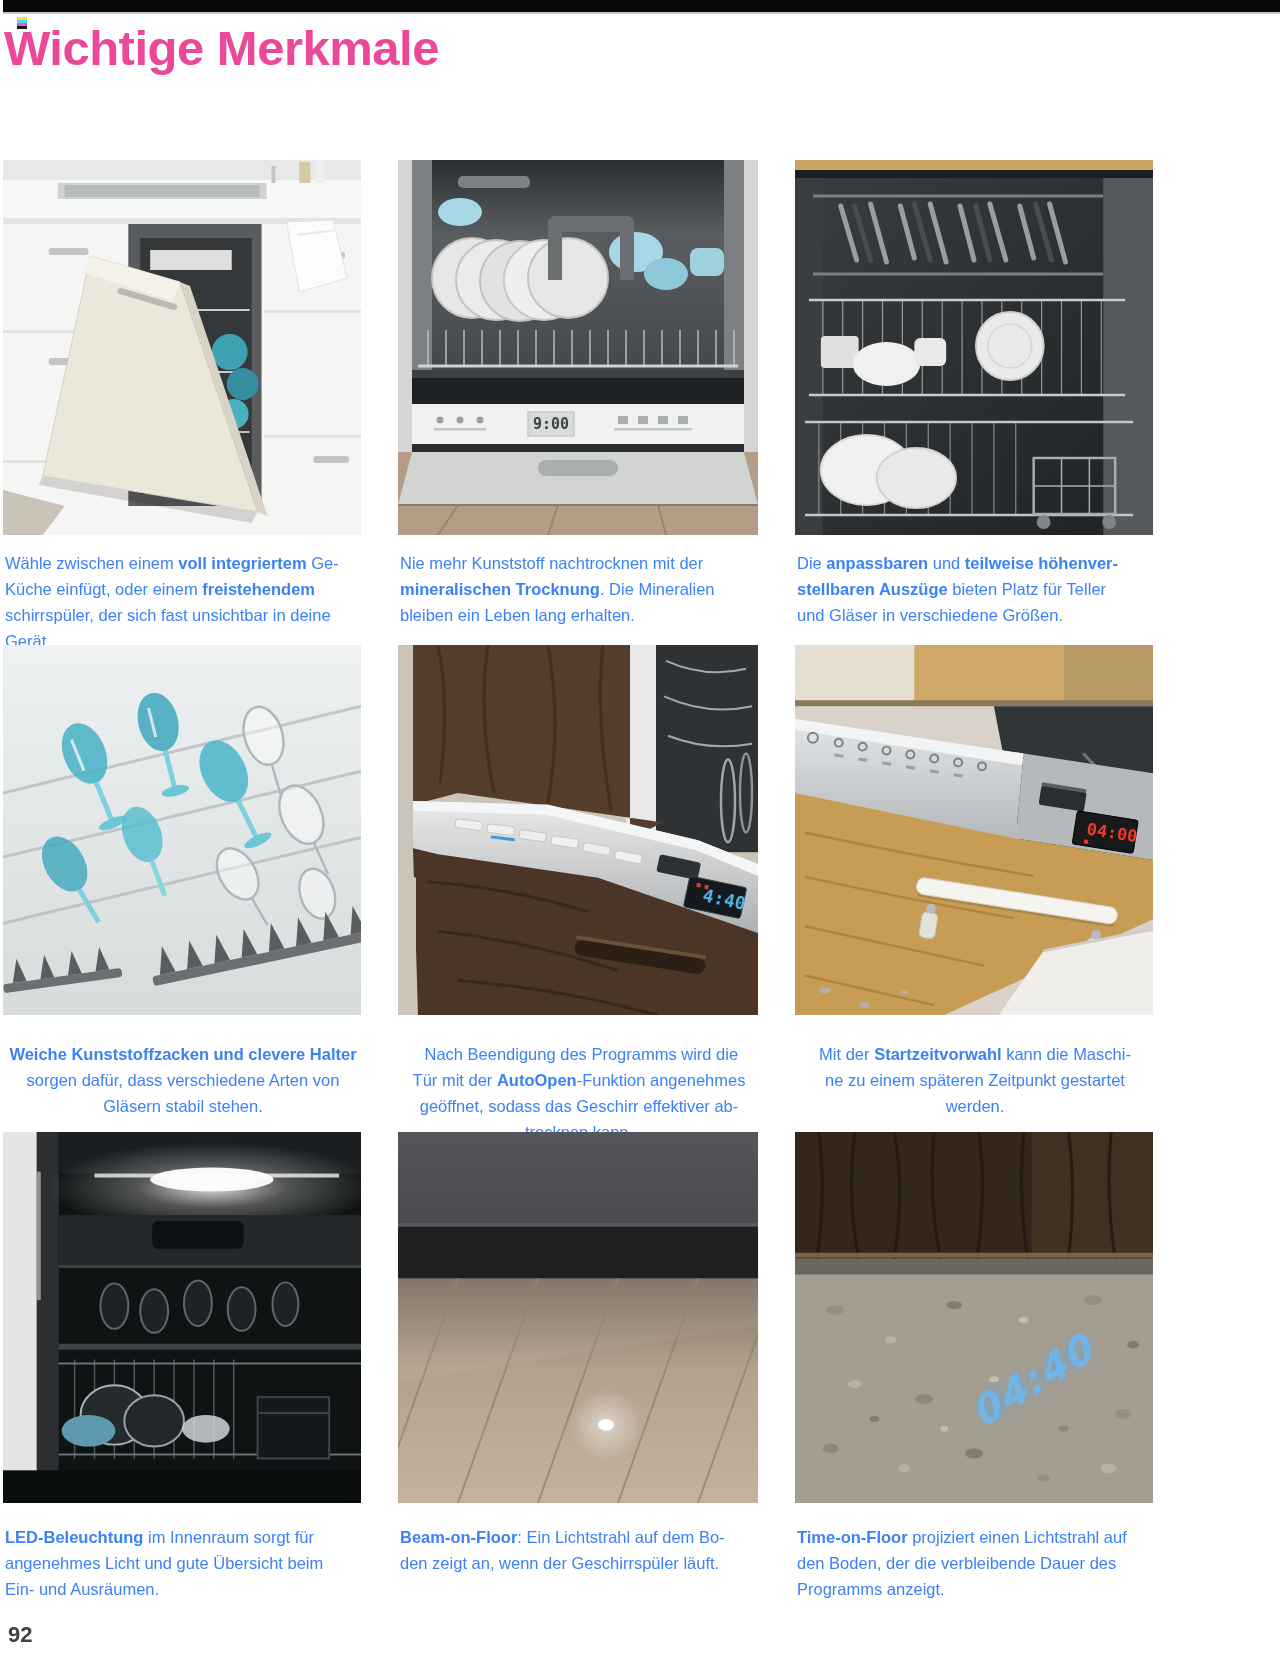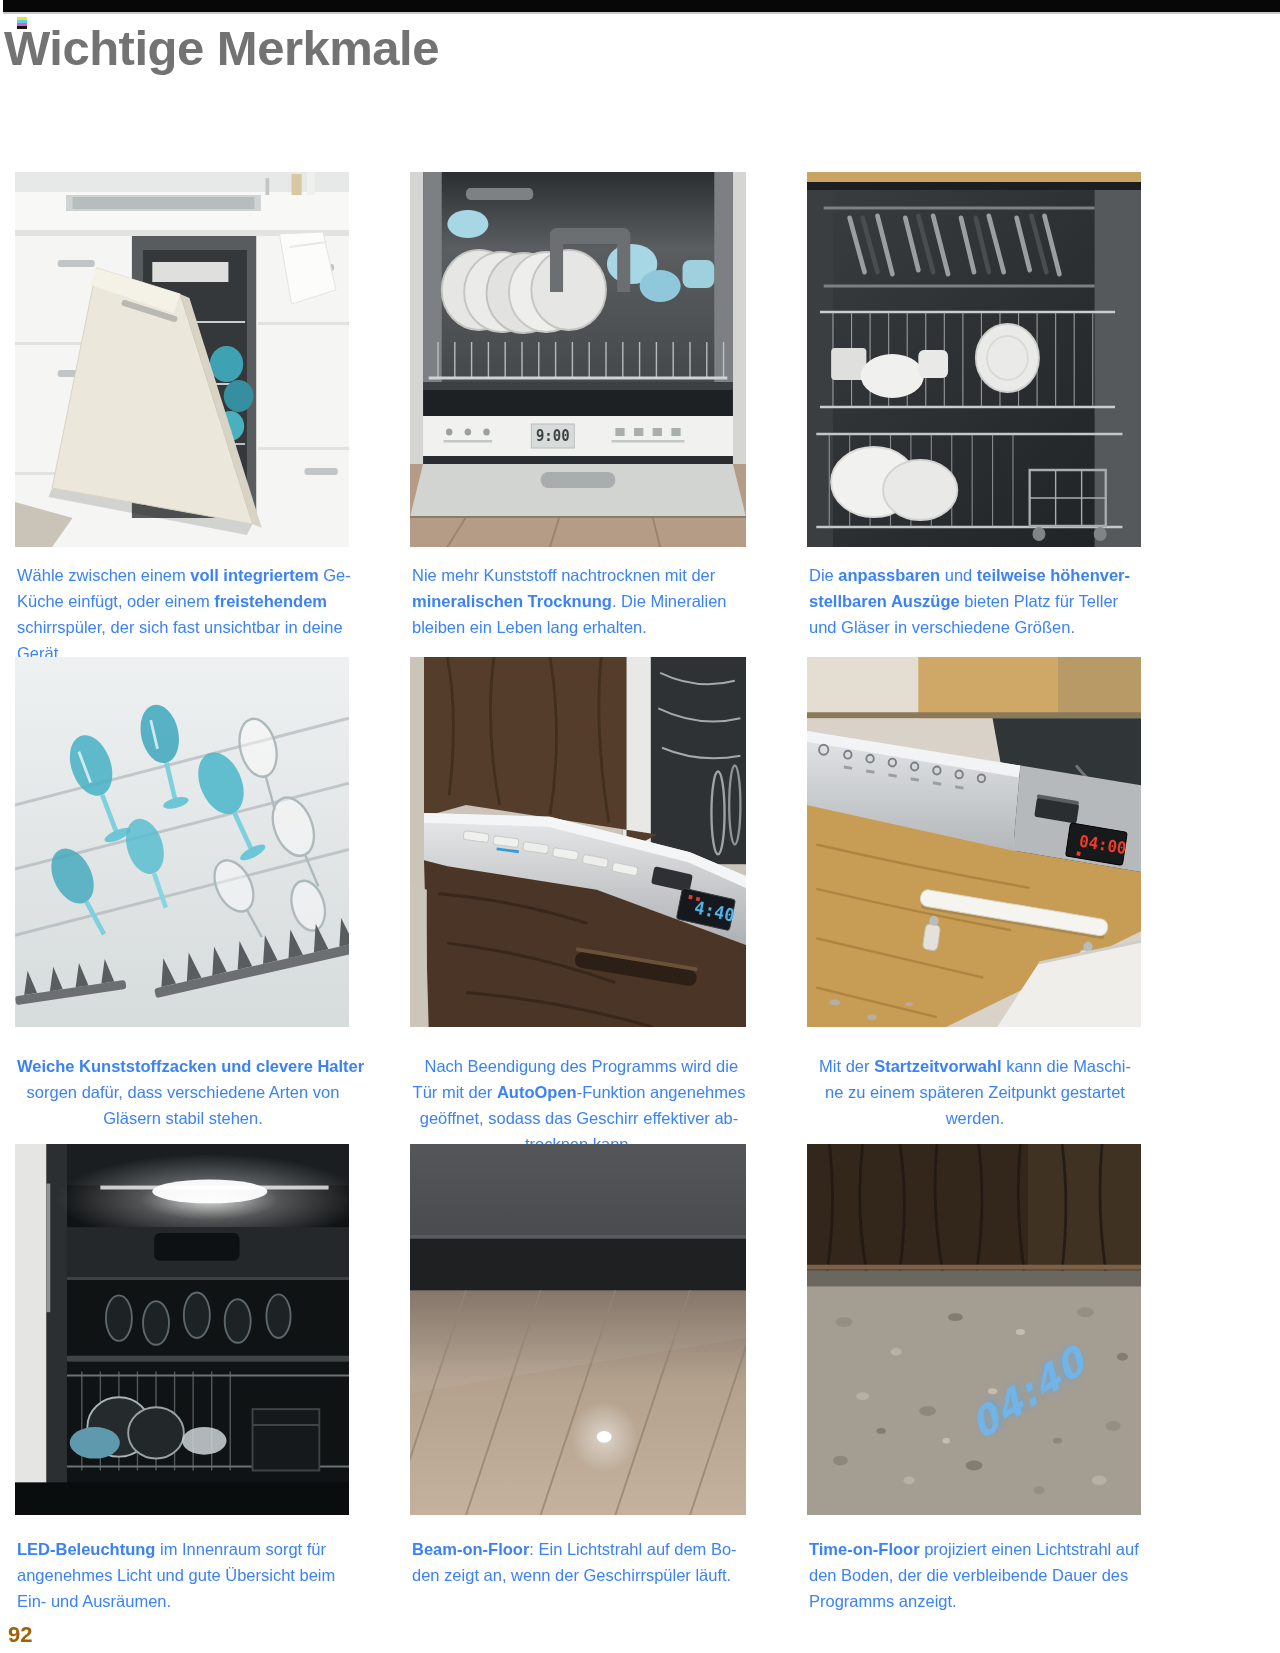--- a/index.html
+++ b/index.html
@@ -3,33 +3,33 @@
 <meta charset="utf-8">
 <style>
   html,body{margin:0;padding:0;background:#ffffff;}
   .page{position:relative;width:1280px;height:1653px;background:#ffffff;overflow:hidden;
         font-family:"Liberation Sans","DejaVu Sans",sans-serif;color:#1d1d1b;}
   .top-bar{position:absolute;left:3px;top:0;width:1277px;height:12px;background:#070707;}
   .top-bar-rule{position:absolute;left:3px;top:12px;width:1277px;height:2px;background:#c7c7c7;}
   .print-mark{position:absolute;left:17px;top:17px;width:10px;height:12px;display:flex;flex-direction:column;}
   .print-mark span{flex:1;}
   .title{position:absolute;left:4px;top:22px;margin:0;font-size:49px;font-weight:700;
-         letter-spacing:-0.5px;color:#737373;line-height:1.1;}
+         letter-spacing:-0.5px;color:#ec4899;line-height:1.1;}
   .row{position:absolute;left:3px;width:1150px;display:grid;
        grid-template-columns:358px 360px 358px;column-gap:37px;}
   .row1{top:160px;} .row2{top:645px;} .row3{top:1132px;}
-  figure{margin:12px;}
+  figure{margin:0;}
   .photo{width:100%;overflow:hidden;background:#dddddd;}
   .row1 .photo{height:375px;} .row2 .photo{height:370px;} .row3 .photo{height:371px;}
   .photo svg{display:block;width:100%;height:100%;}
   .caption{font-size:16.5px;line-height:26px;color:#3b82f6;padding-left:2px;}
   .row1 .caption{margin-top:15px;} .row2 .caption{margin-top:26px;text-align:center;} .row3 .caption{margin-top:21px;}
   .caption .line{white-space:nowrap;}
   .caption b{font-weight:700;}
-  .page-number{position:absolute;left:8px;top:1622px;font-size:22px;font-weight:700;color:#a16207;}
+  .page-number{position:absolute;left:8px;top:1622px;font-size:22px;font-weight:700;color:#404040;}
 </style>
 </head>
 <body>
 
 <div class="page">
   <div class="top-bar"></div>
   <div class="top-bar-rule"></div>
   <div class="print-mark">
       <span style="background: rgb(233, 226, 60);"></span>
       <span style="background: rgb(85, 210, 239);"></span>

